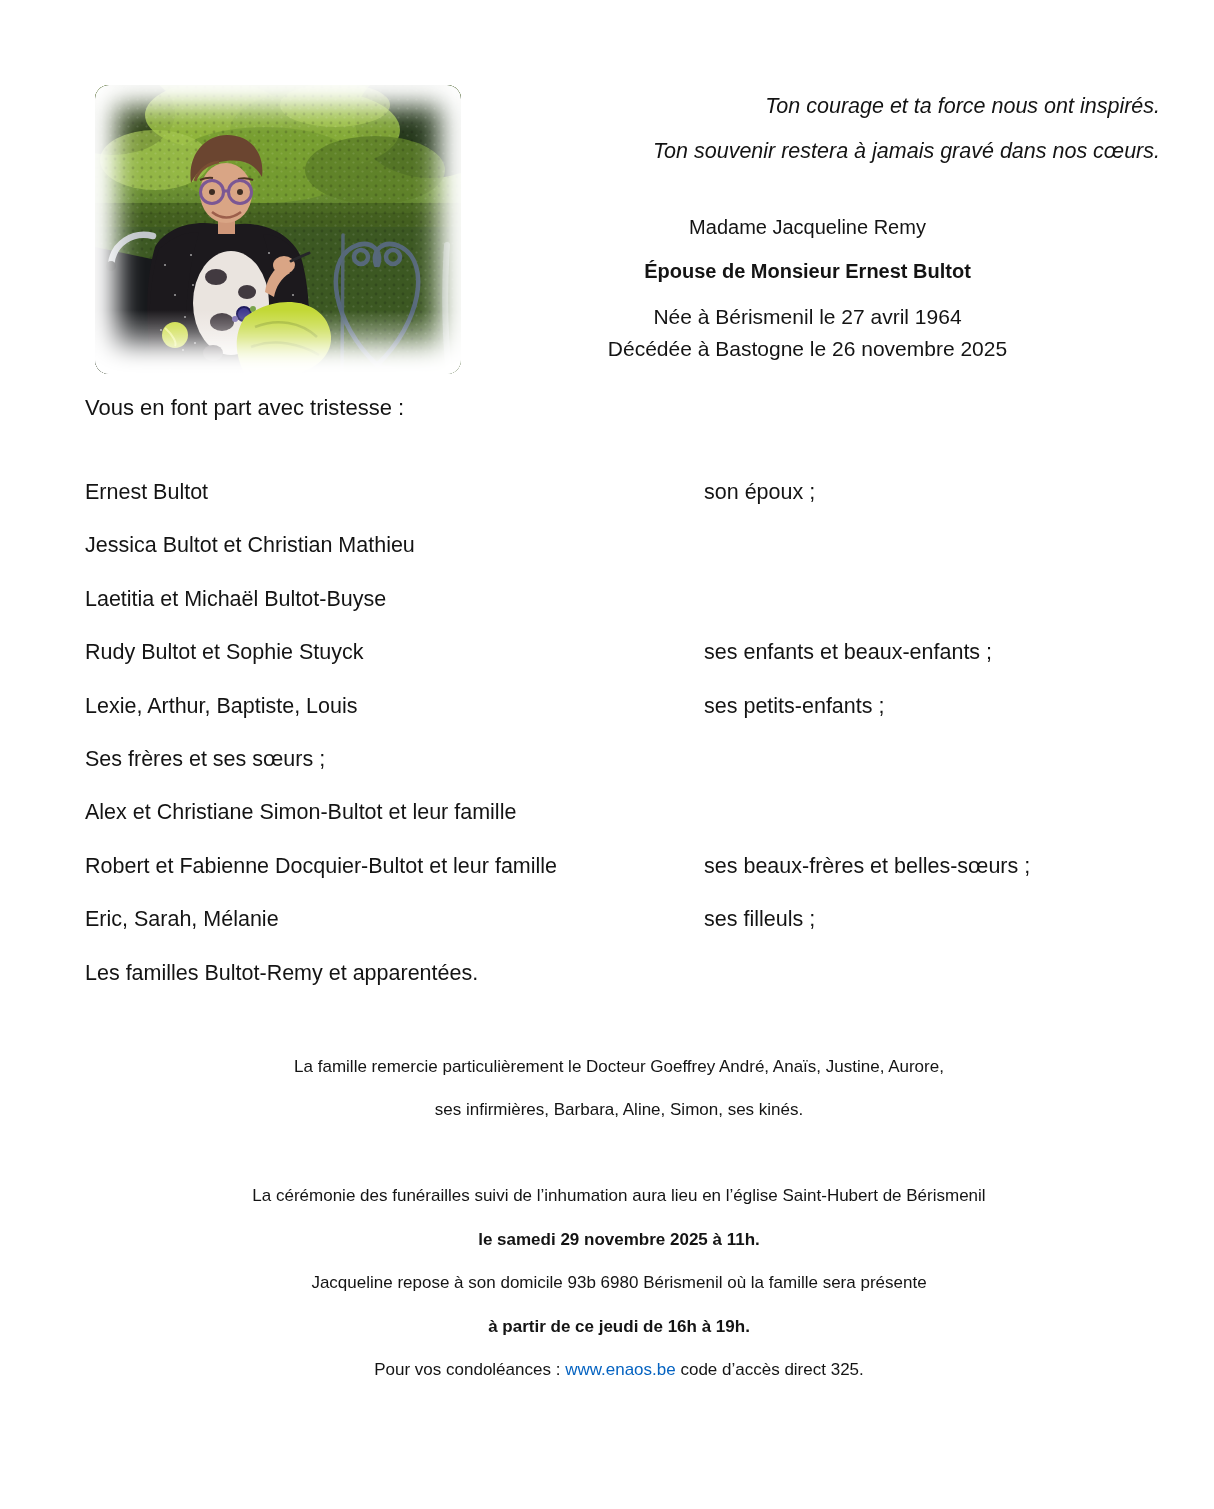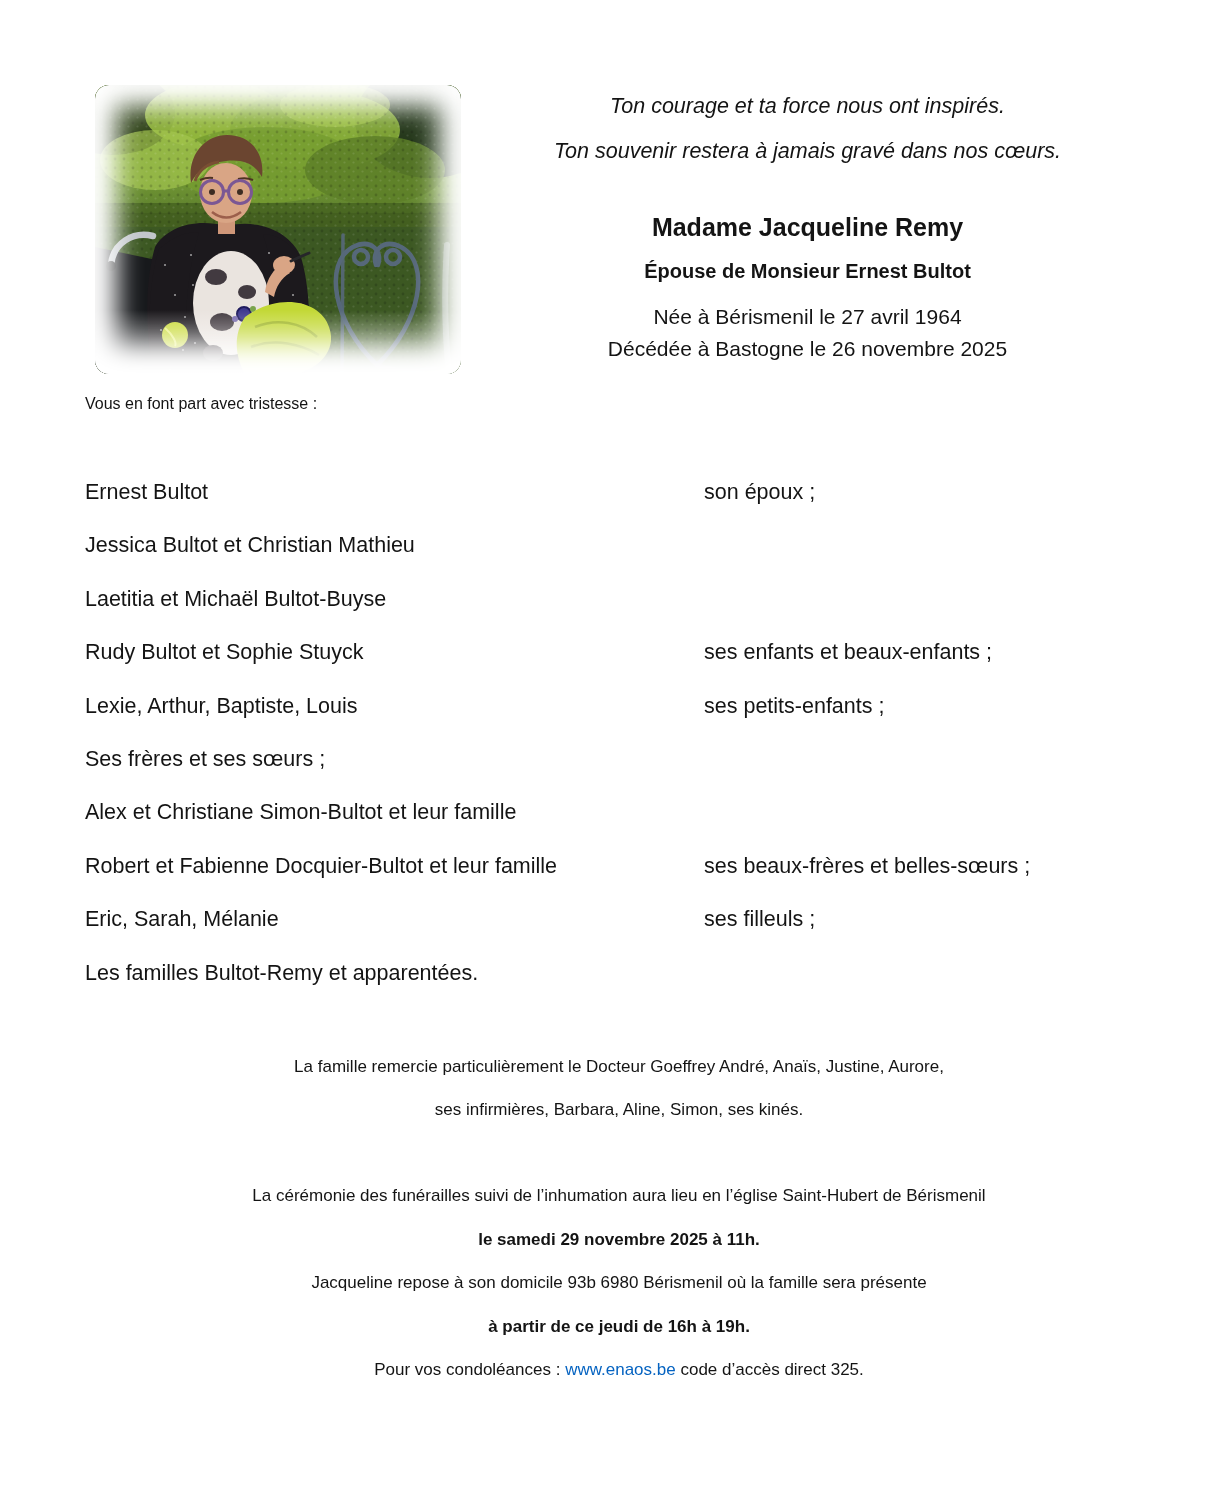--- a/index.html
+++ b/index.html
@@ -28,39 +28,39 @@
     pointer-events:none;
   }
 
   
   .head-col {
     position:absolute; left:455px; top:0; width:705px;
     text-align:center;
   }
   .epigraph {
     position:absolute; top:84px; left:0; width:100%;
-    font-style:italic; font-size:21.5px; line-height:45px;
+    font-style:italic; font-size:21.5px; line-height:45px;text-align:right;
   }
   .dec-name {
     position:absolute; top:213px; left:0; width:100%;
-    font-weight:bold; font-size:25px; line-height:28px;
+    font-weight:normal; font-size:20px; line-height:28px;
   }
   .dec-spouse {
     position:absolute; top:258px; left:0; width:100%;
     font-weight:bold; font-size:20px; line-height:27px;
   }
   .dec-dates {
     position:absolute; top:301px; left:0; width:100%;
     font-size:21px; line-height:31.5px;
   }
 
   
   .intro {
     position:absolute; left:85px; top:395px;
-    font-size:16px;
+    font-size:22px;
   }
   .family-row { position:absolute; left:0; width:100%; font-size:21.5px; }
   .family-row .names    { position:absolute; left:85px; white-space:nowrap;text-align:right; }
   .family-row .relation { position:absolute; left:676px; white-space:nowrap;margin-left:28px; }
 
   .center-line {
     position:absolute; left:12px; width:100%;
     text-align:center; font-size:17px; white-space:nowrap;
   }
   .bold { font-weight:bold; }

